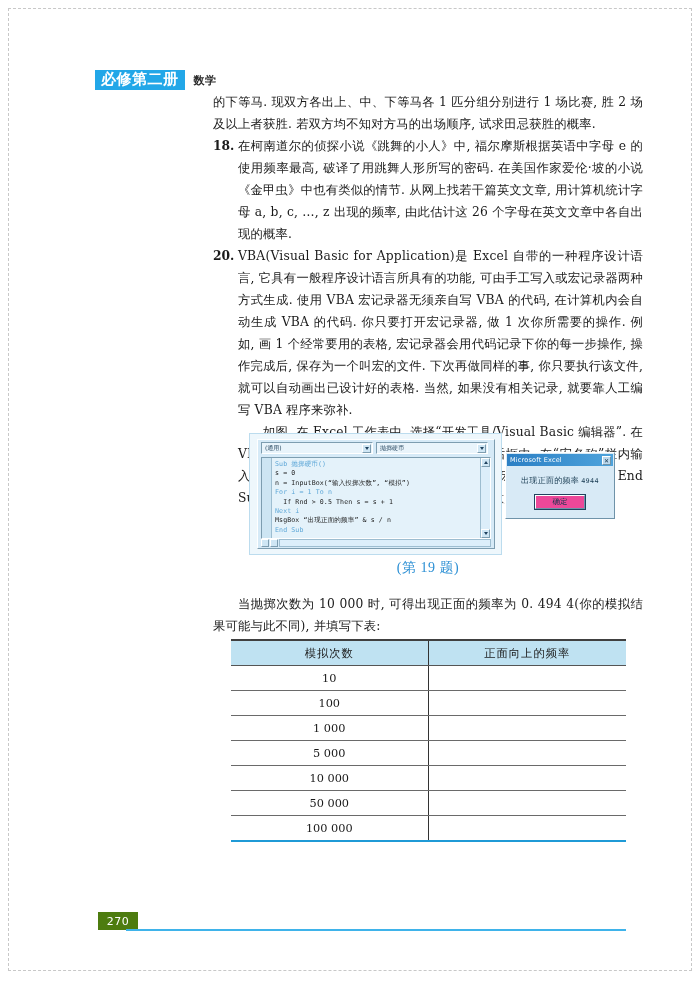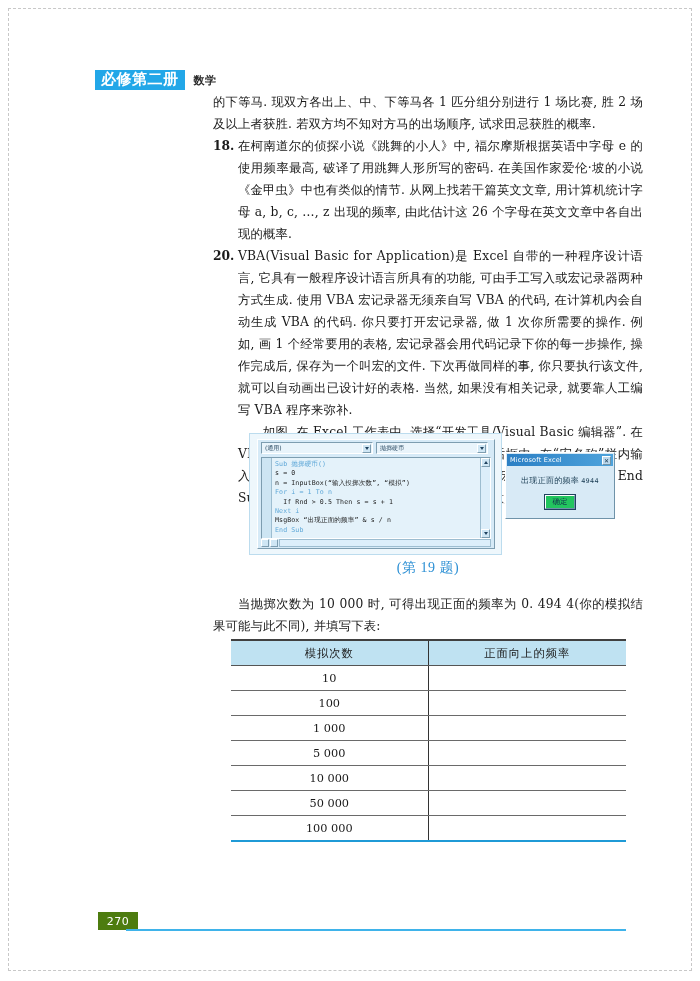--- a/index.html
+++ b/index.html
@@ -330,23 +330,23 @@
     font-size: 6.5px;
     margin-left: 2px;
     text-align: right;
   }
   .dlg-btn-row {
     margin-top: 9px;
     display: flex;
     justify-content: center;
   }
   .dlg-btn {
-    width: 30px;
+    width: 50px;
     height: 14px;
-    background: #22c55e;
+    background: #ec4899;
     border-top: 1px solid #ffffff;
     border-left: 1px solid #ffffff;
     border-right: 1px solid #6f93a9;
     border-bottom: 1px solid #6f93a9;
     outline: 1px solid #20425e;
     box-sizing: border-box;
     font-size: 7.5px;
     color: #10344c;
     display: flex;
     align-items: center;

